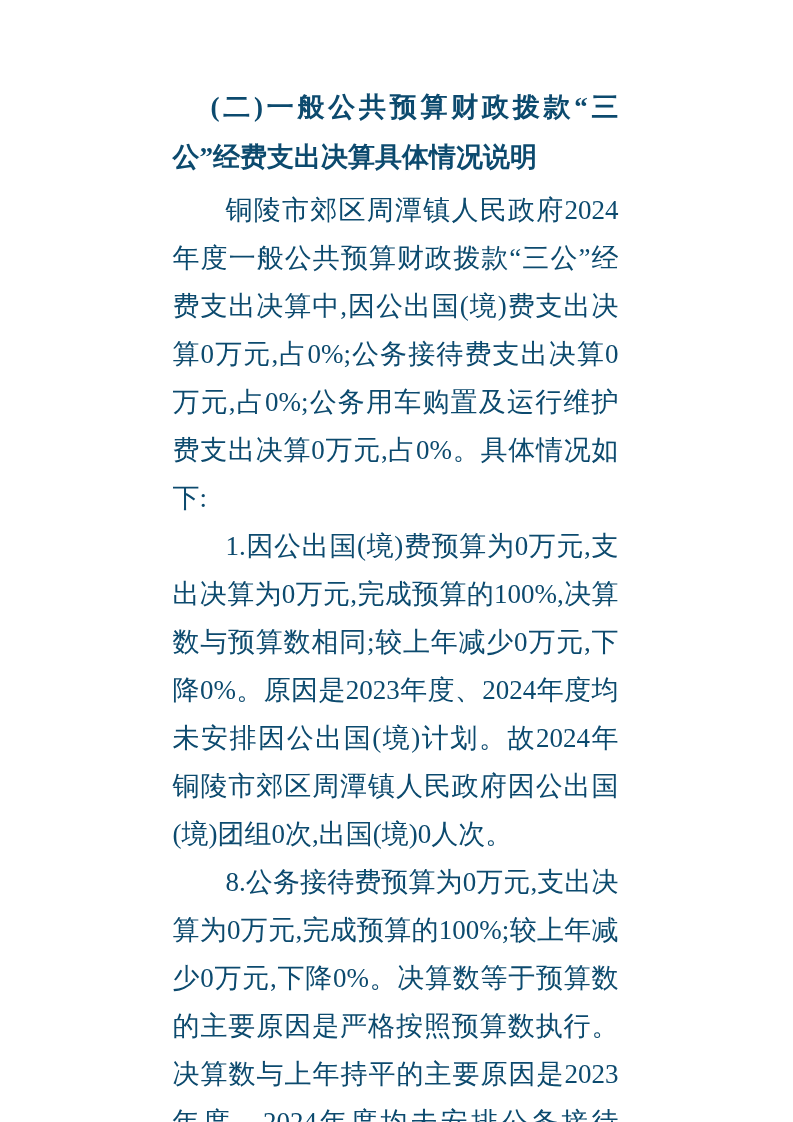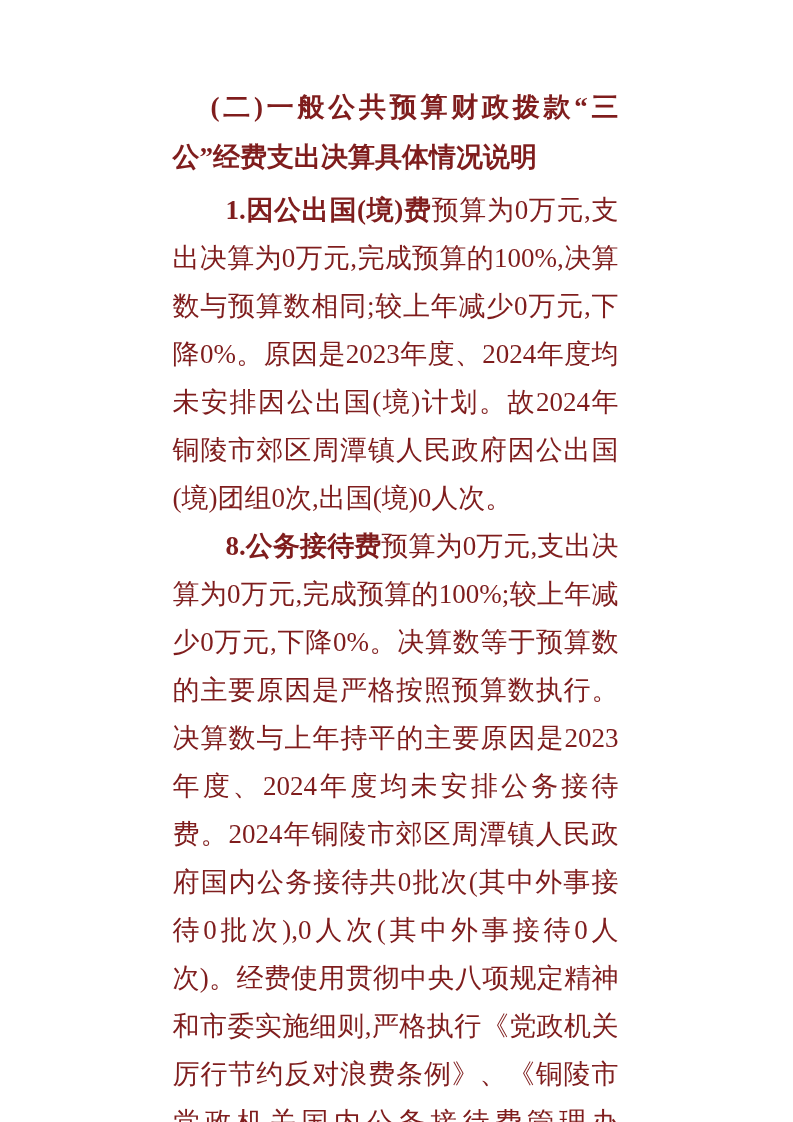--- a/index.html
+++ b/index.html
@@ -10,21 +10,21 @@
   .page {
     position: relative;
     width: 684px;
     height: 1122px;
     margin: 0 auto;
     background: #ffffff;
     overflow: hidden;
     box-sizing: border-box;
     padding: 82px 120px 0 118px;
     font-family: "Liberation Serif", "DejaVu Serif", serif;
-    color: #7f1d1d;
+    color: #0c4a6e;
   }
   .heading {
     font-size: 27px;
     font-weight: bold;
     line-height: 50px;
     text-indent: 38px;
     margin: 0 0 4px 0;
     text-align: justify;
     text-justify: inter-ideograph;
     word-break: break-all;
@@ -32,28 +32,29 @@
   .para {
     font-size: 27px;
     line-height: 48px;
     text-indent: 53px;
     margin: 0;
     text-align: justify;
     text-justify: inter-ideograph;
     word-break: break-all;
   }
   .lead {
-    font-weight: bold;
+    font-weight: normal;
   }
 </style>
 </head>
 <body>
 
 <div class="page">
 
   <h1 class="heading">(二)一般公共预算财政拨款“三公”经费支出决算具体情况说明</h1>
 
+  <p class="para"><span>铜陵市郊区周潭镇人民政府2024年度一般公共预算财政拨款“三公”经费支出决算中,因公出国(境)费支出决算0万元,占0%;公务接待费支出决算0万元,占0%;公务用车购置及运行维护费支出决算0万元,占0%。具体情况如下:</span></p>
 
   <p class="para"><span class="lead">1.因公出国(境)费</span><span>预算为0万元,支出决算为0万元,完成预算的100%,决算数与预算数相同;较上年减少0万元,下降0%。原因是2023年度、2024年度均未安排因公出国(境)计划。故2024年铜陵市郊区周潭镇人民政府因公出国(境)团组0次,出国(境)0人次。</span></p>
 
   <p class="para"><span class="lead">8.公务接待费</span><span>预算为0万元,支出决算为0万元,完成预算的100%;较上年减少0万元,下降0%。决算数等于预算数的主要原因是严格按照预算数执行。决算数与上年持平的主要原因是2023年度、2024年度均未安排公务接待费。2024年铜陵市郊区周潭镇人民政府国内公务接待共0批次(其中外事接待0批次),0人次(其中外事接待0人次)。经费使用贯彻中央八项规定精神和市委实施细则,严格执行《党政机关厉行节约反对浪费条例》、《铜陵市党政机关国内公务接待费管理办法》、《铜陵市市直机关公务接待费管理暂行办法》(财行〔2015〕248号)等相关规定。</span></p>
 
 </div>
 
 </body></html>

